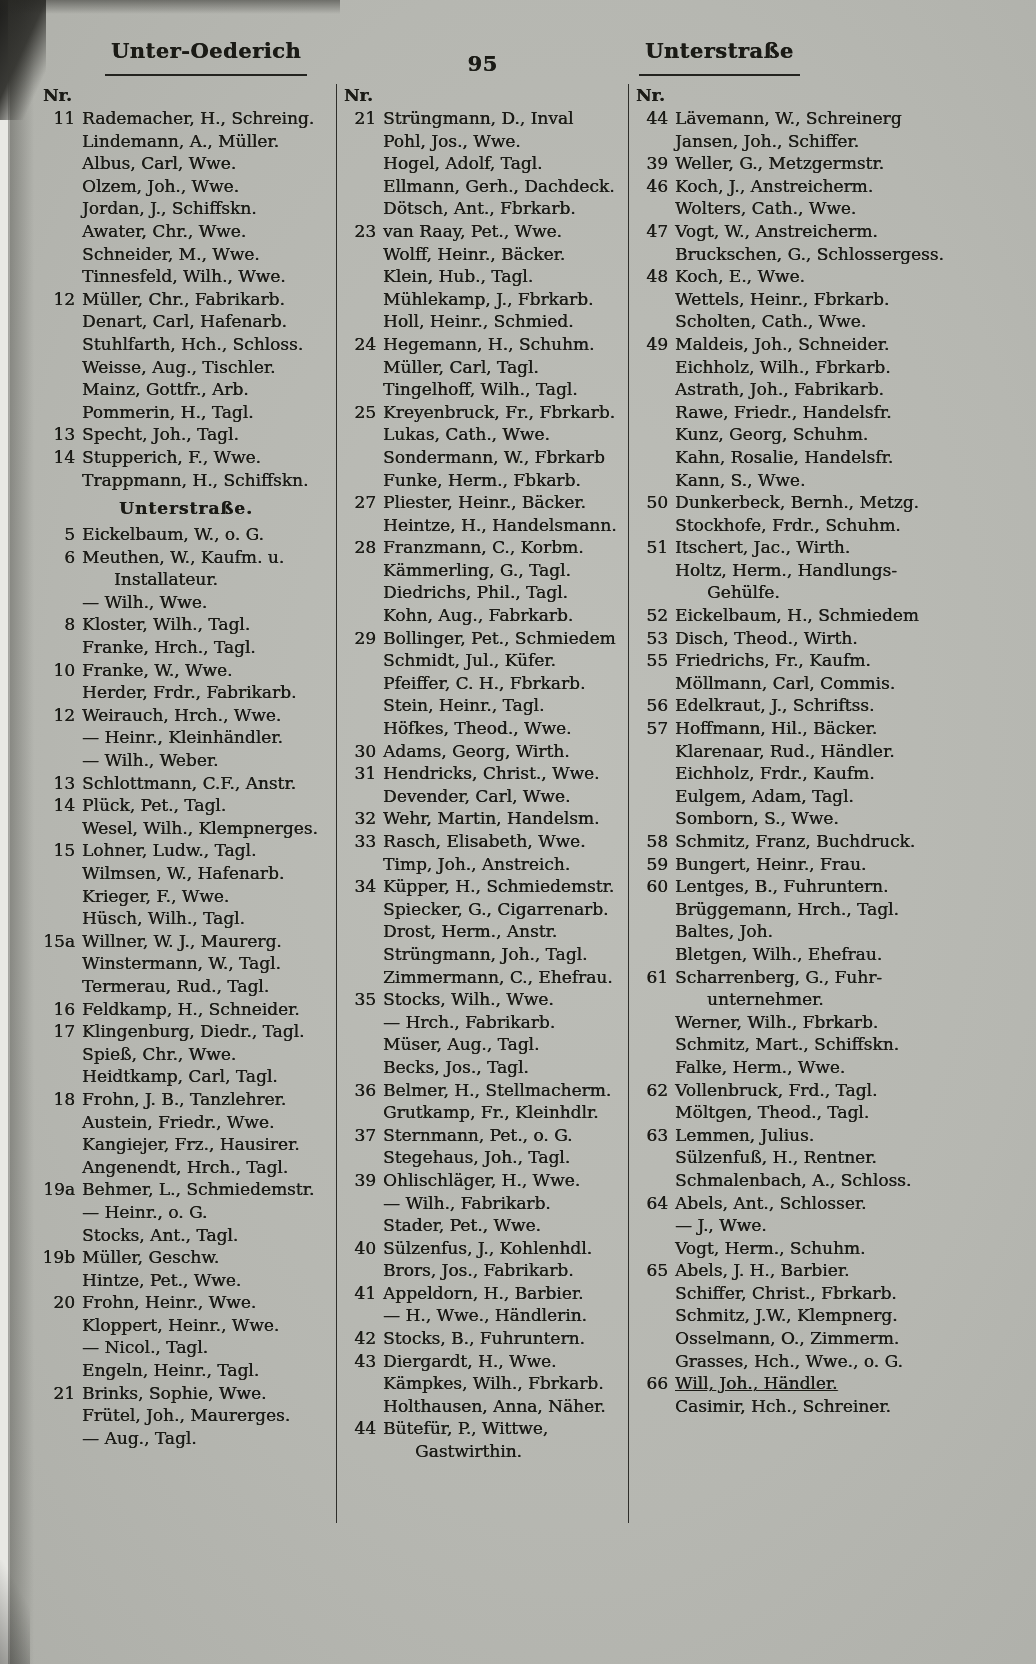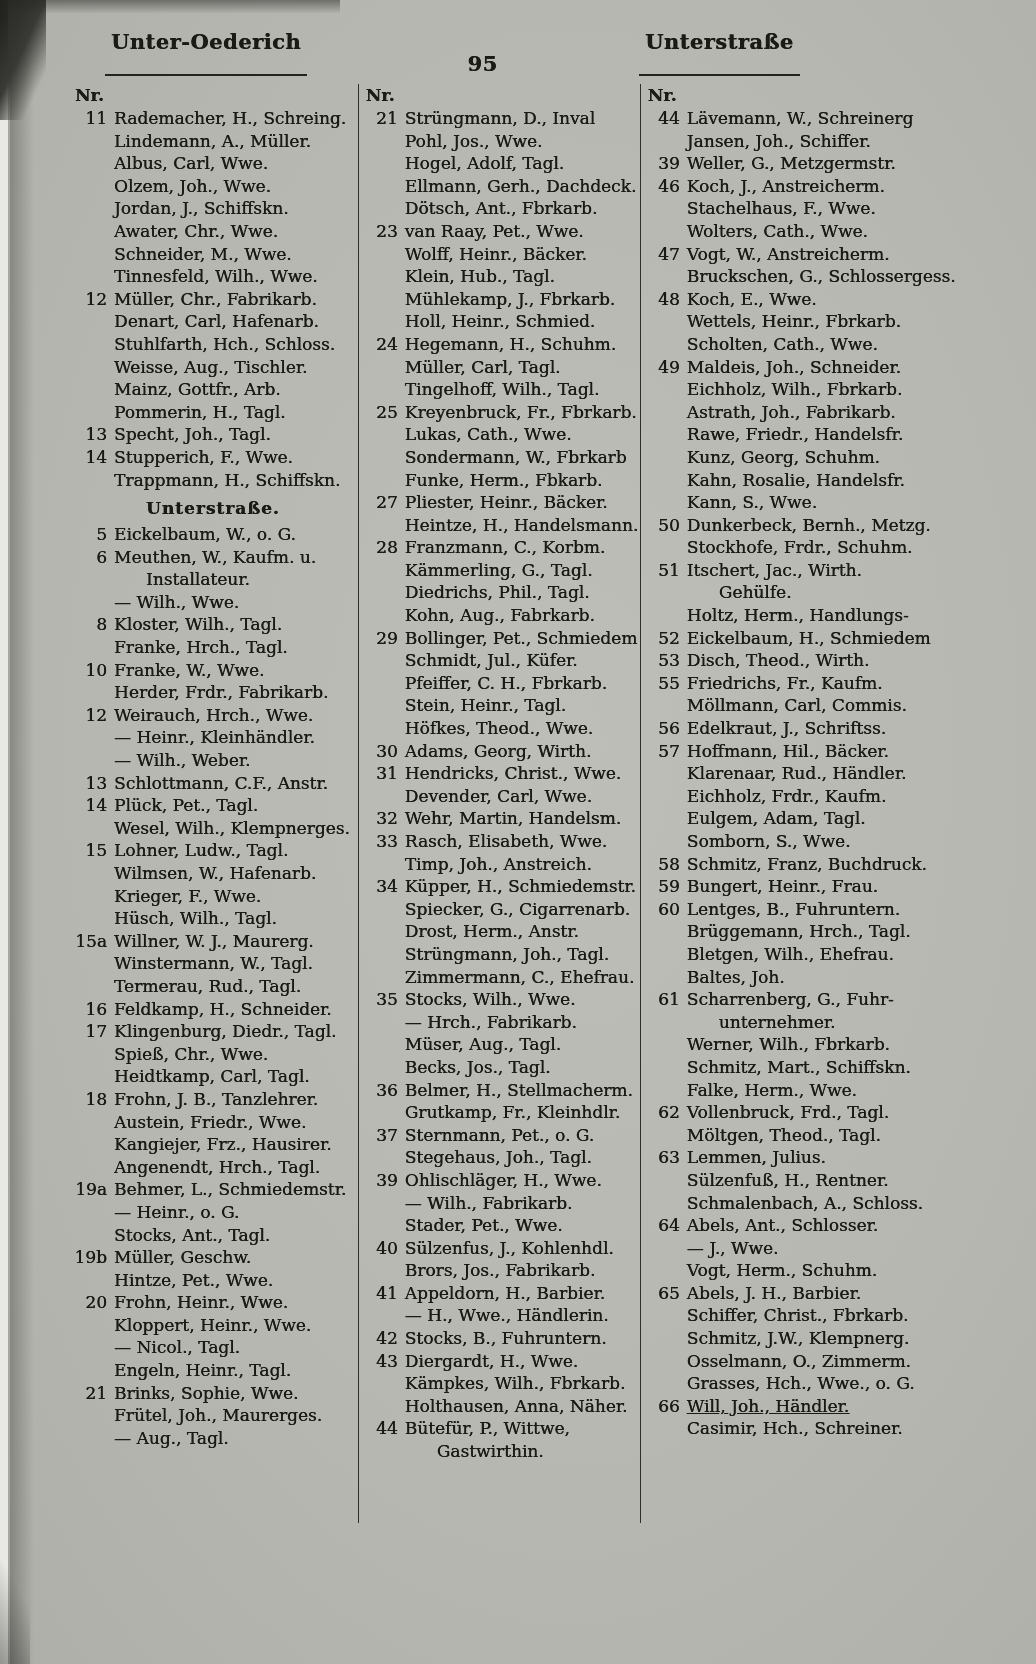--- a/index.html
+++ b/index.html
@@ -35,23 +35,23 @@
 
   .header { display:flex; align-items:flex-end; height:42px; }
   .hcell { box-sizing:border-box; }
   .h-left  { width:300px; text-align:center; padding-left:40px; }
   .h-mid   { width:293px; text-align:center; }
   .h-right { width:341px; text-align:left; padding-left:10px; }
   .htext {
     font-size:21px; font-weight:bold; letter-spacing:0.5px;
     text-shadow:0.4px 0 0 currentColor;
   }
-  .underlined { border-bottom:2px solid #23231f; padding:0 6px 20px 6px; display:inline-block;text-align:right; }
-
-  .columns { display:flex; margin-top:8px;margin-left:32px; }
+  .underlined { border-bottom:2px solid #23231f; padding:0 6px 11px 6px; display:inline-block;text-align:right; }
+
+  .columns { display:flex; margin-top:8px; }
   .col { box-sizing:border-box; padding:0 5px 60px 5px; overflow:hidden; }
   .col1 { width:300px; }
   .col2 { width:293px; border-left:1.6px solid #2e2e2a; border-right:1.6px solid #2e2e2a; }
   .col3 { width:341px; }
 
   .nr-label {
     font-size:17px; line-height:23px; font-weight:bold;
     padding-left:2px; text-shadow:0.3px 0 0 currentColor;
   }
   .line {
@@ -215,55 +215,54 @@
         <div class="line"><span class="num"></span><span class="txt">Holthausen, Anna, Näher.</span></div>
         <div class="line"><span class="num">44</span><span class="txt">Bütefür, P., Wittwe,</span></div>
         <div class="line cont"><span class="num"></span><span class="txt">Gastwirthin.</span></div>
       </div>
     <div class="col col3">
         <div class="nr-label">Nr.</div>
         <div class="line"><span class="num">44</span><span class="txt">Lävemann, W., Schreinerg</span></div>
         <div class="line"><span class="num"></span><span class="txt">Jansen, Joh., Schiffer.</span></div>
         <div class="line"><span class="num">39</span><span class="txt">Weller, G., Metzgermstr.</span></div>
         <div class="line"><span class="num">46</span><span class="txt">Koch, J., Anstreicherm.</span></div>
-        <div class="line"><span class="num"></span><span class="txt">Stachelhaus, F., Wwe.</span></div>
         <div class="line"><span class="num"></span><span class="txt">Wolters, Cath., Wwe.</span></div>
         <div class="line"><span class="num">47</span><span class="txt">Vogt, W., Anstreicherm.</span></div>
         <div class="line"><span class="num"></span><span class="txt">Bruckschen, G., Schlossergess.</span></div>
         <div class="line"><span class="num">48</span><span class="txt">Koch, E., Wwe.</span></div>
         <div class="line"><span class="num"></span><span class="txt">Wettels, Heinr., Fbrkarb.</span></div>
         <div class="line"><span class="num"></span><span class="txt">Scholten, Cath., Wwe.</span></div>
         <div class="line"><span class="num">49</span><span class="txt">Maldeis, Joh., Schneider.</span></div>
         <div class="line"><span class="num"></span><span class="txt">Eichholz, Wilh., Fbrkarb.</span></div>
         <div class="line"><span class="num"></span><span class="txt">Astrath, Joh., Fabrikarb.</span></div>
         <div class="line"><span class="num"></span><span class="txt">Rawe, Friedr., Handelsfr.</span></div>
         <div class="line"><span class="num"></span><span class="txt">Kunz, Georg, Schuhm.</span></div>
         <div class="line"><span class="num"></span><span class="txt">Kahn, Rosalie, Handelsfr.</span></div>
         <div class="line"><span class="num"></span><span class="txt">Kann, S., Wwe.</span></div>
         <div class="line"><span class="num">50</span><span class="txt">Dunkerbeck, Bernh., Metzg.</span></div>
         <div class="line"><span class="num"></span><span class="txt">Stockhofe, Frdr., Schuhm.</span></div>
         <div class="line"><span class="num">51</span><span class="txt">Itschert, Jac., Wirth.</span></div>
+        <div class="line"><span class="num"></span><span class="txt">Holtz, Herm., Handlungs-</span></div>
         <div class="line cont"><span class="num"></span><span class="txt">Gehülfe.</span></div>
-        <div class="line"><span class="num"></span><span class="txt">Holtz, Herm., Handlungs-</span></div>
         <div class="line"><span class="num">52</span><span class="txt">Eickelbaum, H., Schmiedem</span></div>
         <div class="line"><span class="num">53</span><span class="txt">Disch, Theod., Wirth.</span></div>
         <div class="line"><span class="num">55</span><span class="txt">Friedrichs, Fr., Kaufm.</span></div>
         <div class="line"><span class="num"></span><span class="txt">Möllmann, Carl, Commis.</span></div>
         <div class="line"><span class="num">56</span><span class="txt">Edelkraut, J., Schriftss.</span></div>
         <div class="line"><span class="num">57</span><span class="txt">Hoffmann, Hil., Bäcker.</span></div>
         <div class="line"><span class="num"></span><span class="txt">Klarenaar, Rud., Händler.</span></div>
         <div class="line"><span class="num"></span><span class="txt">Eichholz, Frdr., Kaufm.</span></div>
         <div class="line"><span class="num"></span><span class="txt">Eulgem, Adam, Tagl.</span></div>
         <div class="line"><span class="num"></span><span class="txt">Somborn, S., Wwe.</span></div>
         <div class="line"><span class="num">58</span><span class="txt">Schmitz, Franz, Buchdruck.</span></div>
         <div class="line"><span class="num">59</span><span class="txt">Bungert, Heinr., Frau.</span></div>
         <div class="line"><span class="num">60</span><span class="txt">Lentges, B., Fuhruntern.</span></div>
         <div class="line"><span class="num"></span><span class="txt">Brüggemann, Hrch., Tagl.</span></div>
+        <div class="line"><span class="num"></span><span class="txt">Baltes, Joh.</span></div>
         <div class="line"><span class="num"></span><span class="txt">Bletgen, Wilh., Ehefrau.</span></div>
-        <div class="line"><span class="num"></span><span class="txt">Baltes, Joh.</span></div>
         <div class="line"><span class="num">61</span><span class="txt">Scharrenberg, G., Fuhr-</span></div>
         <div class="line cont"><span class="num"></span><span class="txt">unternehmer.</span></div>
         <div class="line"><span class="num"></span><span class="txt">Werner, Wilh., Fbrkarb.</span></div>
         <div class="line"><span class="num"></span><span class="txt">Schmitz, Mart., Schiffskn.</span></div>
         <div class="line"><span class="num"></span><span class="txt">Falke, Herm., Wwe.</span></div>
         <div class="line"><span class="num">62</span><span class="txt">Vollenbruck, Frd., Tagl.</span></div>
         <div class="line"><span class="num"></span><span class="txt">Möltgen, Theod., Tagl.</span></div>
         <div class="line"><span class="num">63</span><span class="txt">Lemmen, Julius.</span></div>
         <div class="line"><span class="num"></span><span class="txt">Sülzenfuß, H., Rentner.</span></div>
         <div class="line"><span class="num"></span><span class="txt">Schmalenbach, A., Schloss.</span></div>

